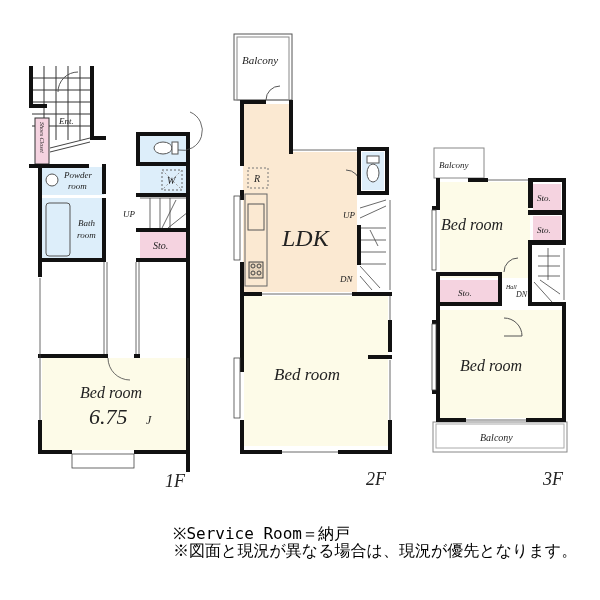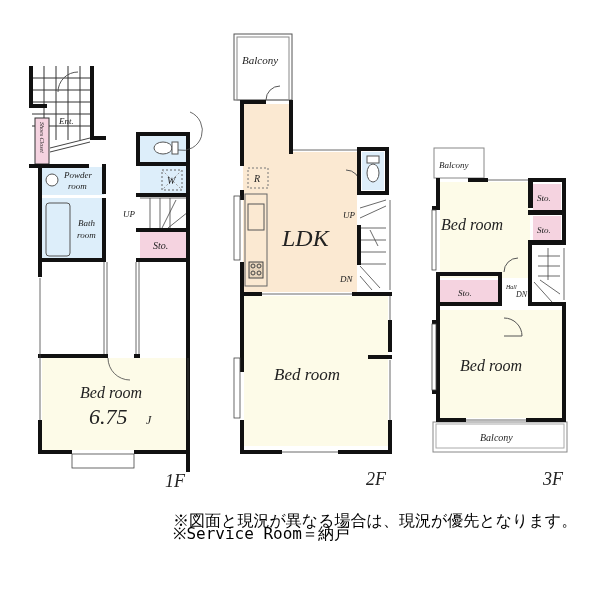--- a/index.html
+++ b/index.html
@@ -255,13 +255,13 @@
       <rect x="432" y="210" width="4" height="60"></rect>
       <rect x="432" y="324" width="4" height="66"></rect>
       <line x1="466" y1="420" x2="526" y2="420"></line>
       <line x1="564" y1="248" x2="564" y2="300"></line>
     </g>
     <text class="lbl" x="543" y="485" font-size="18">3F</text>
   </g>
 </svg>
 
 <div class="note" style="top:522px;">※Service Room＝納戸</div>
-<div class="note" style="top:511px;">※図面と現況が異なる場合は、現況が優先となります。</div>
+<div class="note" style="top:541px;">※図面と現況が異なる場合は、現況が優先となります。</div>
 
 </body></html>

